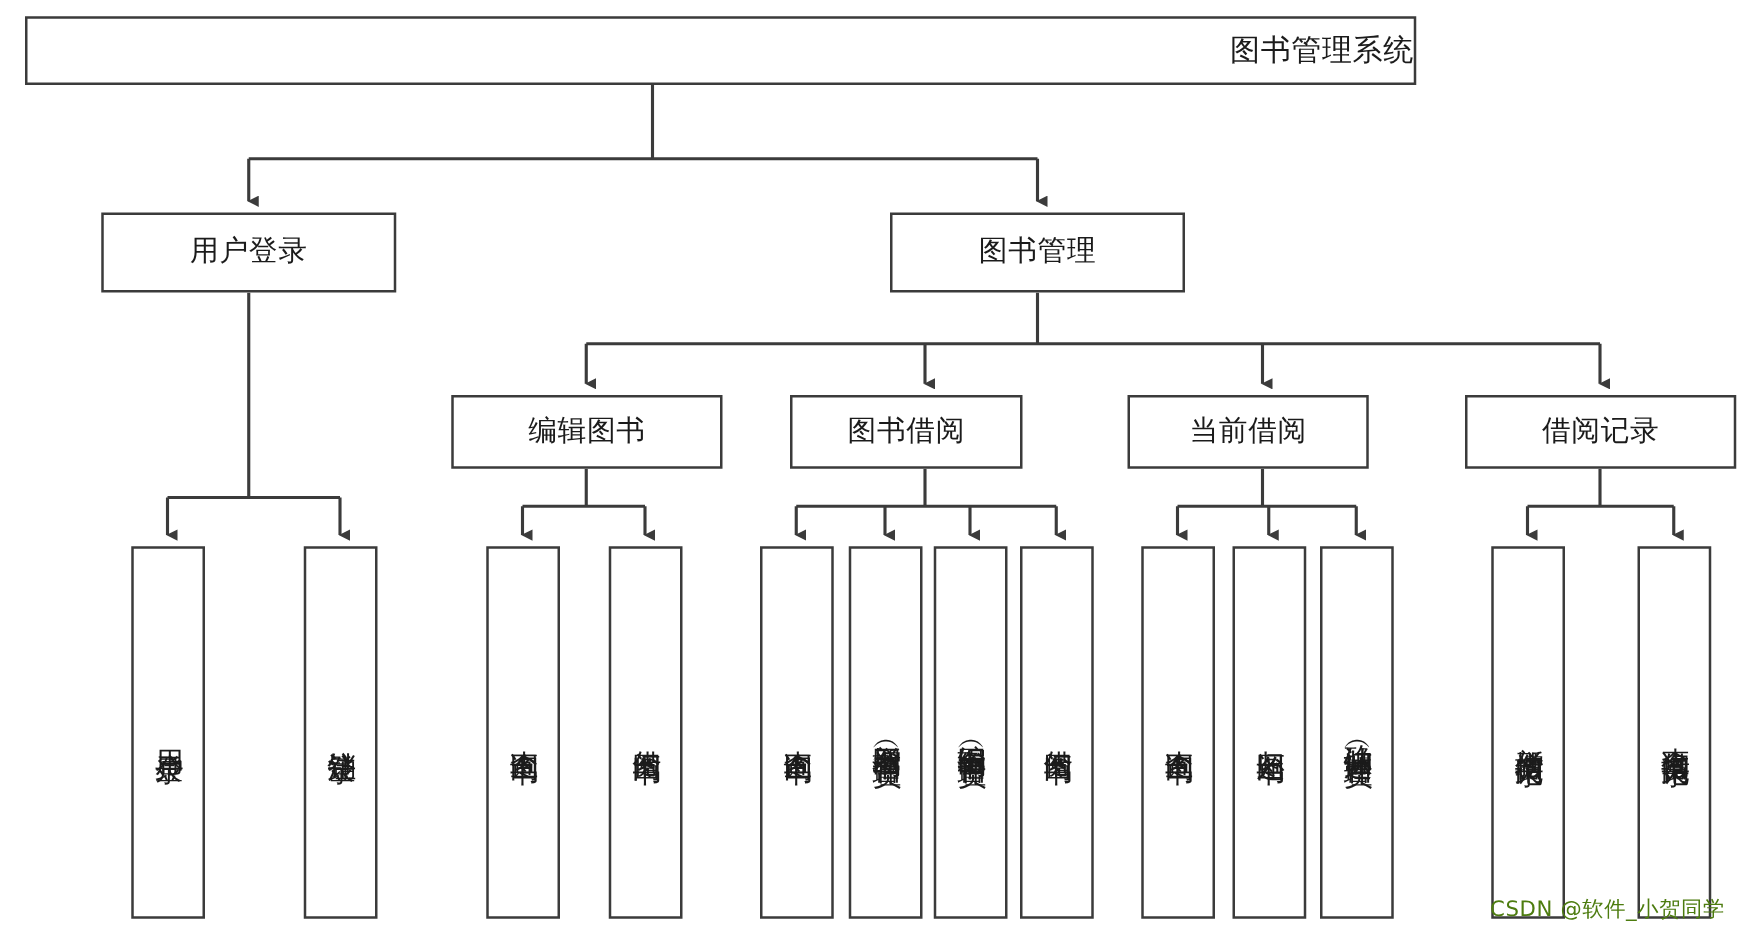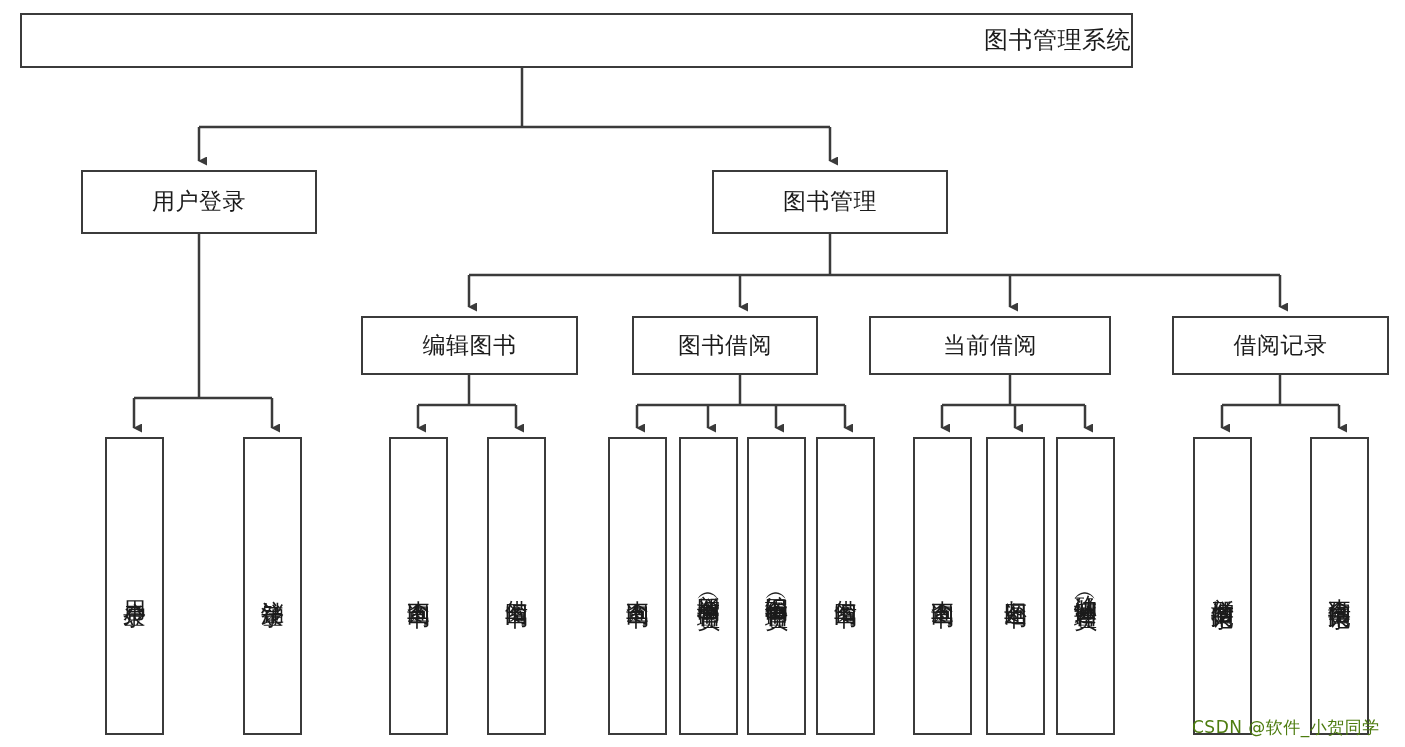--- a/index.html
+++ b/index.html
@@ -120,21 +120,21 @@
       </div>
       <div class="node horizontal" style="left: 712px; top: 170px; width: 236px; height: 64px;">
         <span class="node-label">图书管理</span>
       </div>
       <div class="node horizontal" style="left: 361px; top: 316px; width: 217px; height: 59px;">
         <span class="node-label">编辑图书</span>
       </div>
       <div class="node horizontal" style="left: 632px; top: 316px; width: 186px; height: 59px;">
         <span class="node-label">图书借阅</span>
       </div>
-      <div class="node horizontal" style="left: 869px; top: 316px; width: 242px; height: 59px;">
+      <div class="node horizontal" style="left: 902px; top: 316px; width: 193px; height: 59px;">
         <span class="node-label">当前借阅</span>
       </div>
       <div class="node horizontal" style="left: 1172px; top: 316px; width: 217px; height: 59px;">
         <span class="node-label">借阅记录</span>
       </div>
       <div class="node vertical" style="left: 105px; top: 437px; width: 59px; height: 298px;">
         <span class="node-label">用户登录</span>
       </div>
       <div class="node vertical" style="left: 243px; top: 437px; width: 59px; height: 298px;">
         <span class="node-label">注销登录</span>

